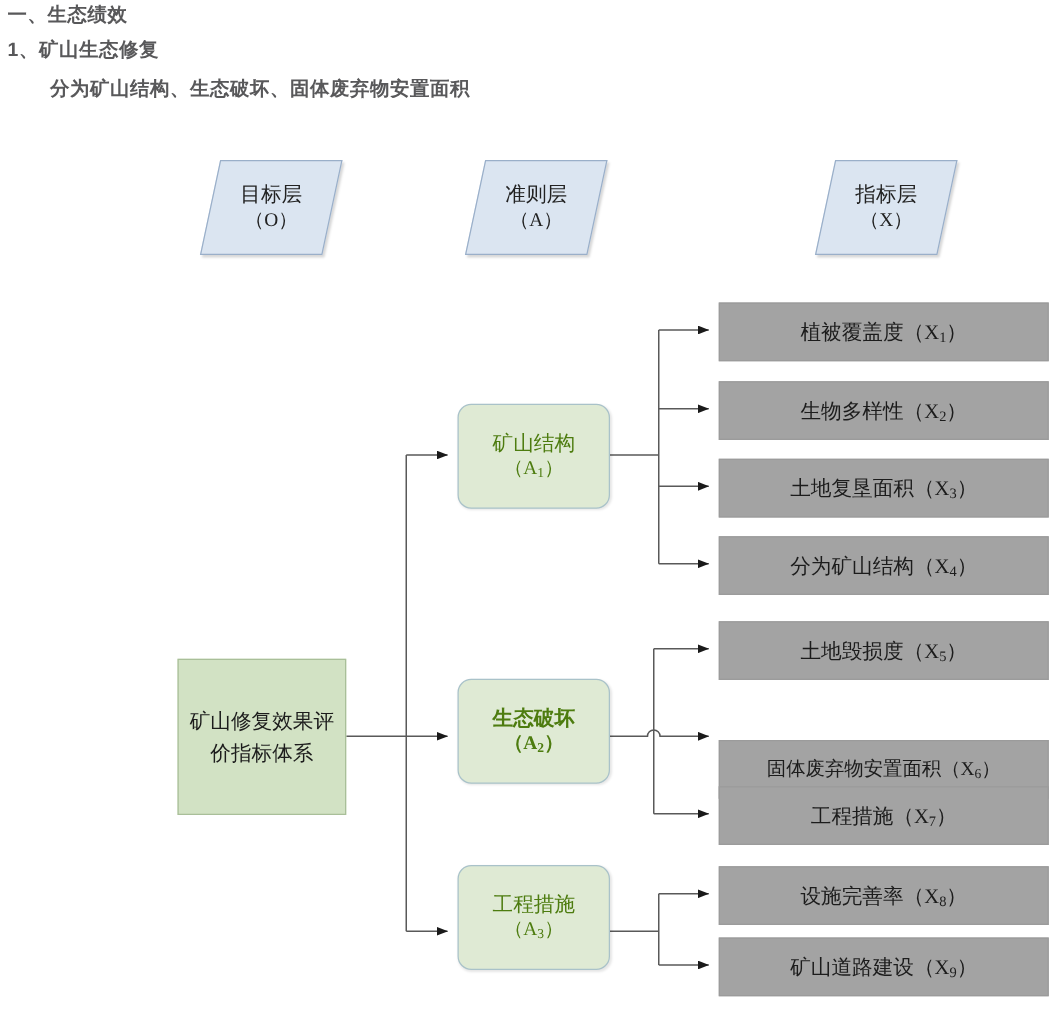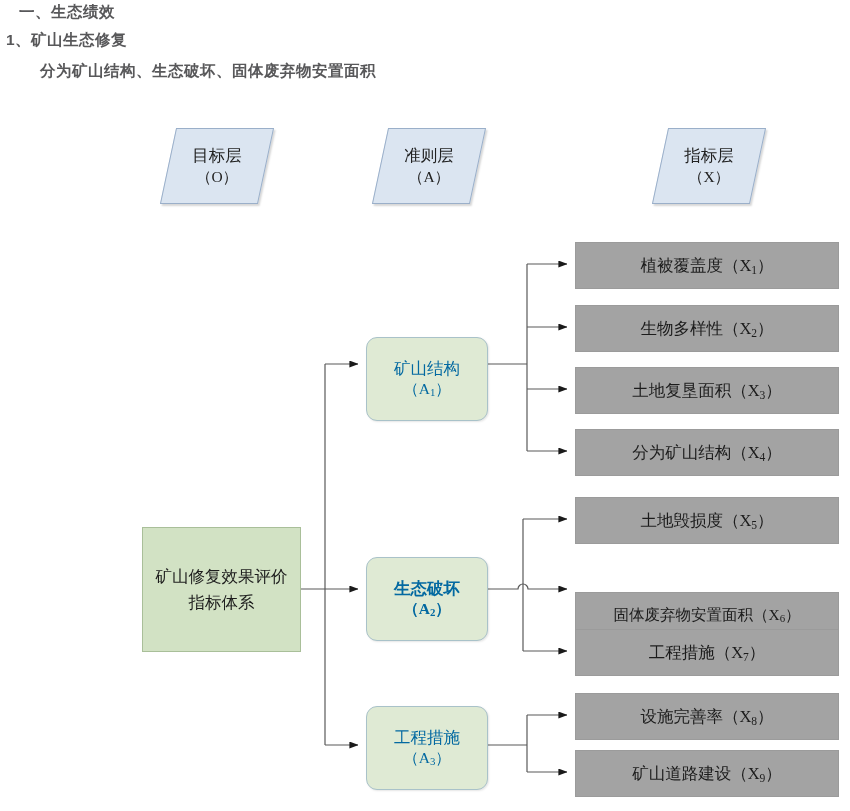--- a/index.html
+++ b/index.html
@@ -22,21 +22,21 @@
     width: 850px;
   }
   .head-line {
     font-family: "Liberation Sans", "DejaVu Sans", sans-serif;
     font-weight: bold;
     color: #58585a;
     font-size: 15.5px;
     letter-spacing: 0.5px;
     white-space: nowrap;
   }
-  #line-1 { position: absolute; left: 6px;  top: 2px; margin-left: 13px;  }
+  #line-1 { position: absolute; left: 6px;  top: 2px;  }
   #line-2 { position: absolute; left: 6px;  top: 30px; }
   #line-3 { position: absolute; left: 40px; top: 61px; }
 
   
   #wires {
     position: absolute;
     left: 0; top: 0;
     width: 850px;
     height: 811px;
     pointer-events: none;
@@ -67,21 +67,21 @@
   .layer-head .inner .sub { font-size: 15.5px; }
   #layer-head-0 { left: 168px; top: 128px; }
   #layer-head-a { left: 380px; top: 128px; }
   #layer-head-x { left: 660px; top: 128px; }
 
   
   #goal-node {
     position: absolute;
     left: 142px;
     top: 527px;
-    width: 159px;
+    width: 135px;
     height: 125px;
     background: #d2e2c4;
     border: 1px solid #a9bf99;
     display: flex;
     align-items: center;
     justify-content: center;
     text-align: center;
     color: #1c1c1c;
     font-size: 16.5px;
     line-height: 1.55;
@@ -95,25 +95,24 @@
     left: 366px;
     width: 120px;
     height: 82px;
     background: #dfead4;
     border: 1px solid #a9c2c9;
     border-radius: 11px;
     display: flex;
     flex-direction: column;
     align-items: center;
     justify-content: center;
-    color: #0369a1;
+    color: #4d7c0f;
     font-size: 16.5px;
     line-height: 1.28;
     box-shadow: 1px 1px 2px rgba(0,0,0,0.10);
-    margin-top: 14px;
   }
   .criteria-node .sub { font-size: 15.5px; }
   #criteria-a1 { top: 323px; }
   #criteria-a2 { top: 543px; font-weight: bold; }
   #criteria-a3 { top: 692px; font-family: Liberation Serif, serif; }
 
   
   .indicator-node {
     position: absolute;
     left: 575px;

